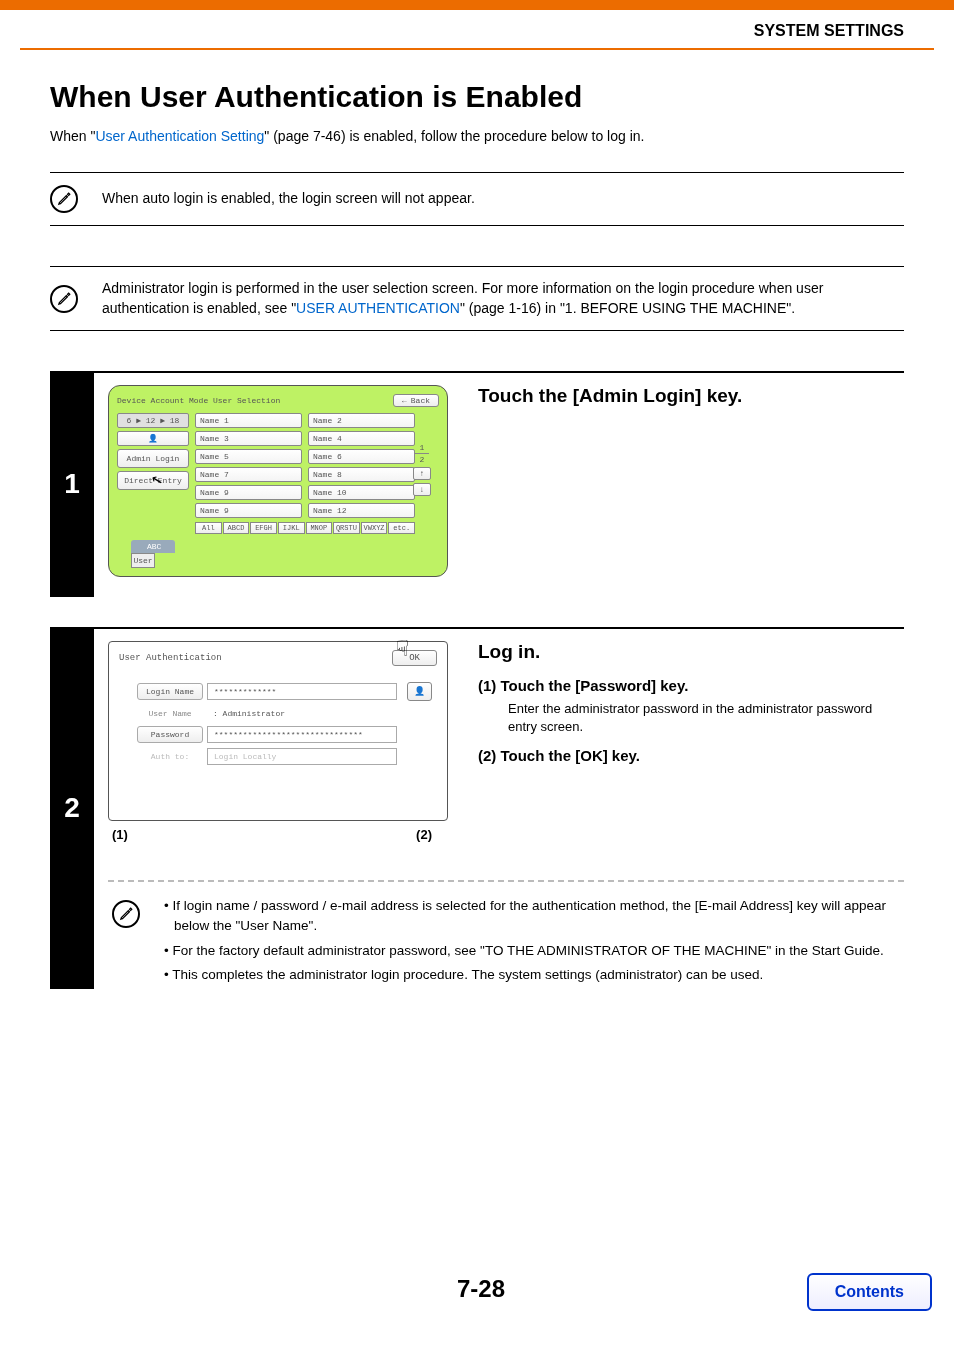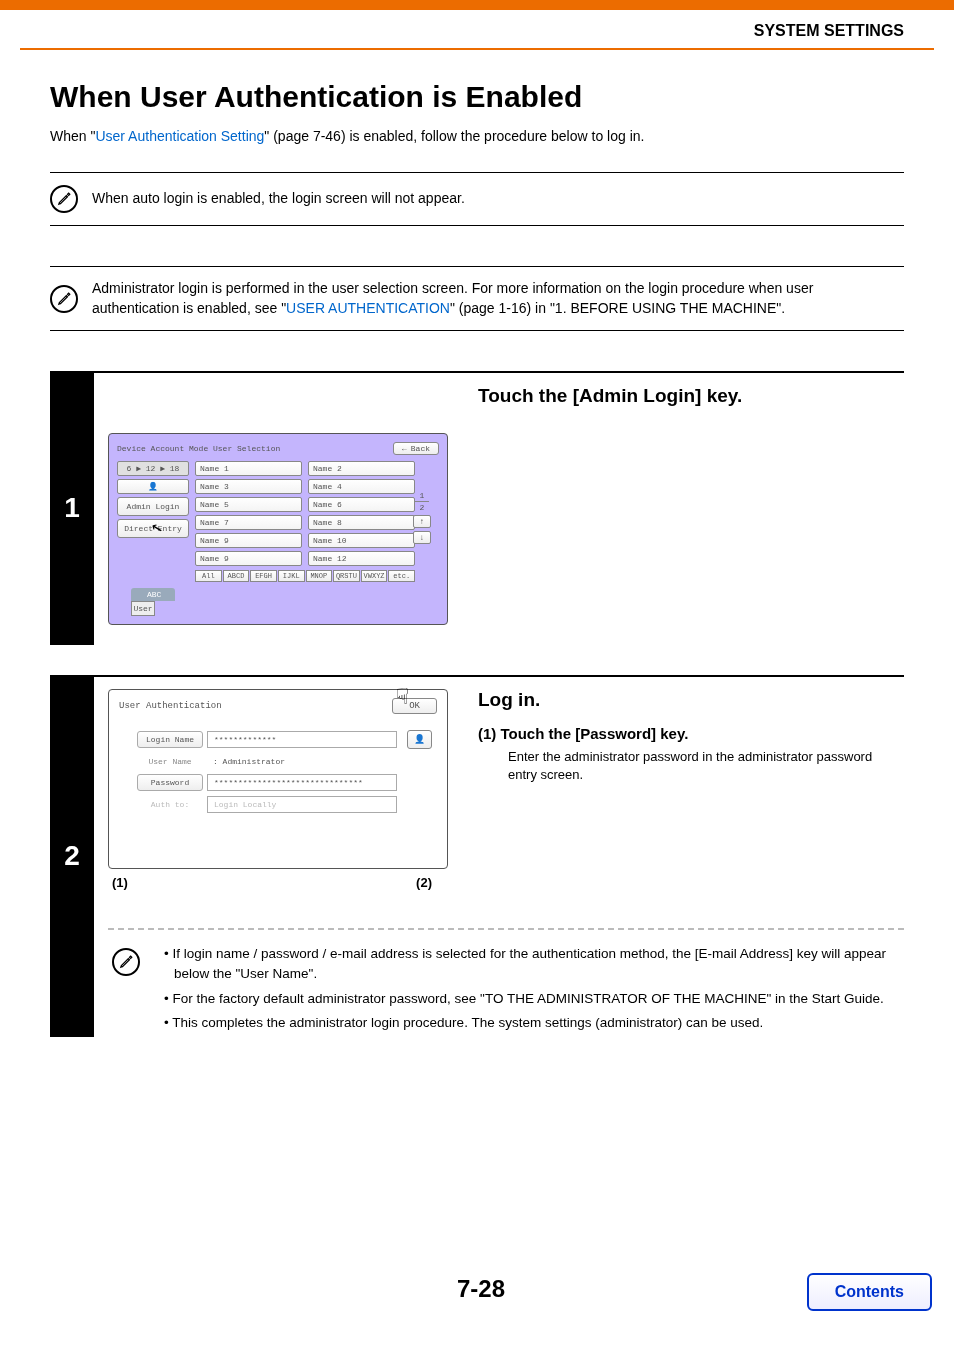--- a/index.html
+++ b/index.html
@@ -39,21 +39,21 @@
     font-size: 14px;
     margin-bottom: 28px;
   }
   .link { color: #0066cc; }
   .note-block {
     border-top: 1px solid #000;
     border-bottom: 1px solid #000;
     padding: 12px 0;
     display: flex;
     align-items: center;
-    gap: 14px;
+    gap: 24px;
     margin-bottom: 40px;
   }
   .pencil-icon {
     width: 28px; height: 28px;
     border: 2px solid #000;
     border-radius: 50%;
     display: flex;
     align-items: center;
     justify-content: center;
     flex-shrink: 0;
@@ -97,27 +97,26 @@
     display: flex;
     gap: 30px;
   }
   .panel-img {
     width: 340px;
     flex-shrink: 0;
     padding: 12px 0 20px 0;
   }
   .mock-panel {
     border: 1px solid #555;
-    border-radius: 4px;
+    border-radius: 12px;
     padding: 8px;
     font-family: "Courier New", monospace;
     font-size: 8px;
     color: #555;
-    background: #c4b5fd;
-    margin-top: 48px;
+    background: #bef264;
   }
   .mock-header {
     display: flex;
     justify-content: space-between;
     align-items: center;
     margin-bottom: 6px;
   }
   .mock-back-btn {
     border: 1px solid #888;
     border-radius: 3px;
@@ -502,20 +501,21 @@
           </div>
           <div class="callout-row">
             <span>(1)</span>
             <span>(2)</span>
           </div>
         </div>
         <div class="step-text">
           <div class="step-heading">Log in.</div>
           <div class="step-sub">(1)  Touch the [Password] key.</div>
           <div class="step-sub-text">Enter the administrator password in the administrator password entry screen.</div>
+          <div class="step-sub">(2)  Touch the [OK] key.</div>
         </div>
       </div>
 
       <div class="dashed-sep"></div>
 
       <div class="lower-note">
         <div class="pencil-icon" style="margin-top:4px;">
           <svg width="14" height="14" viewBox="0 0 24 24">
               <path d="M3 21l3-1 12-12-2-2L4 18l-1 3z M18 4l2 2 2-2-2-2-2 2z" fill="none" stroke="#000" stroke-width="2"></path>
             </svg>

